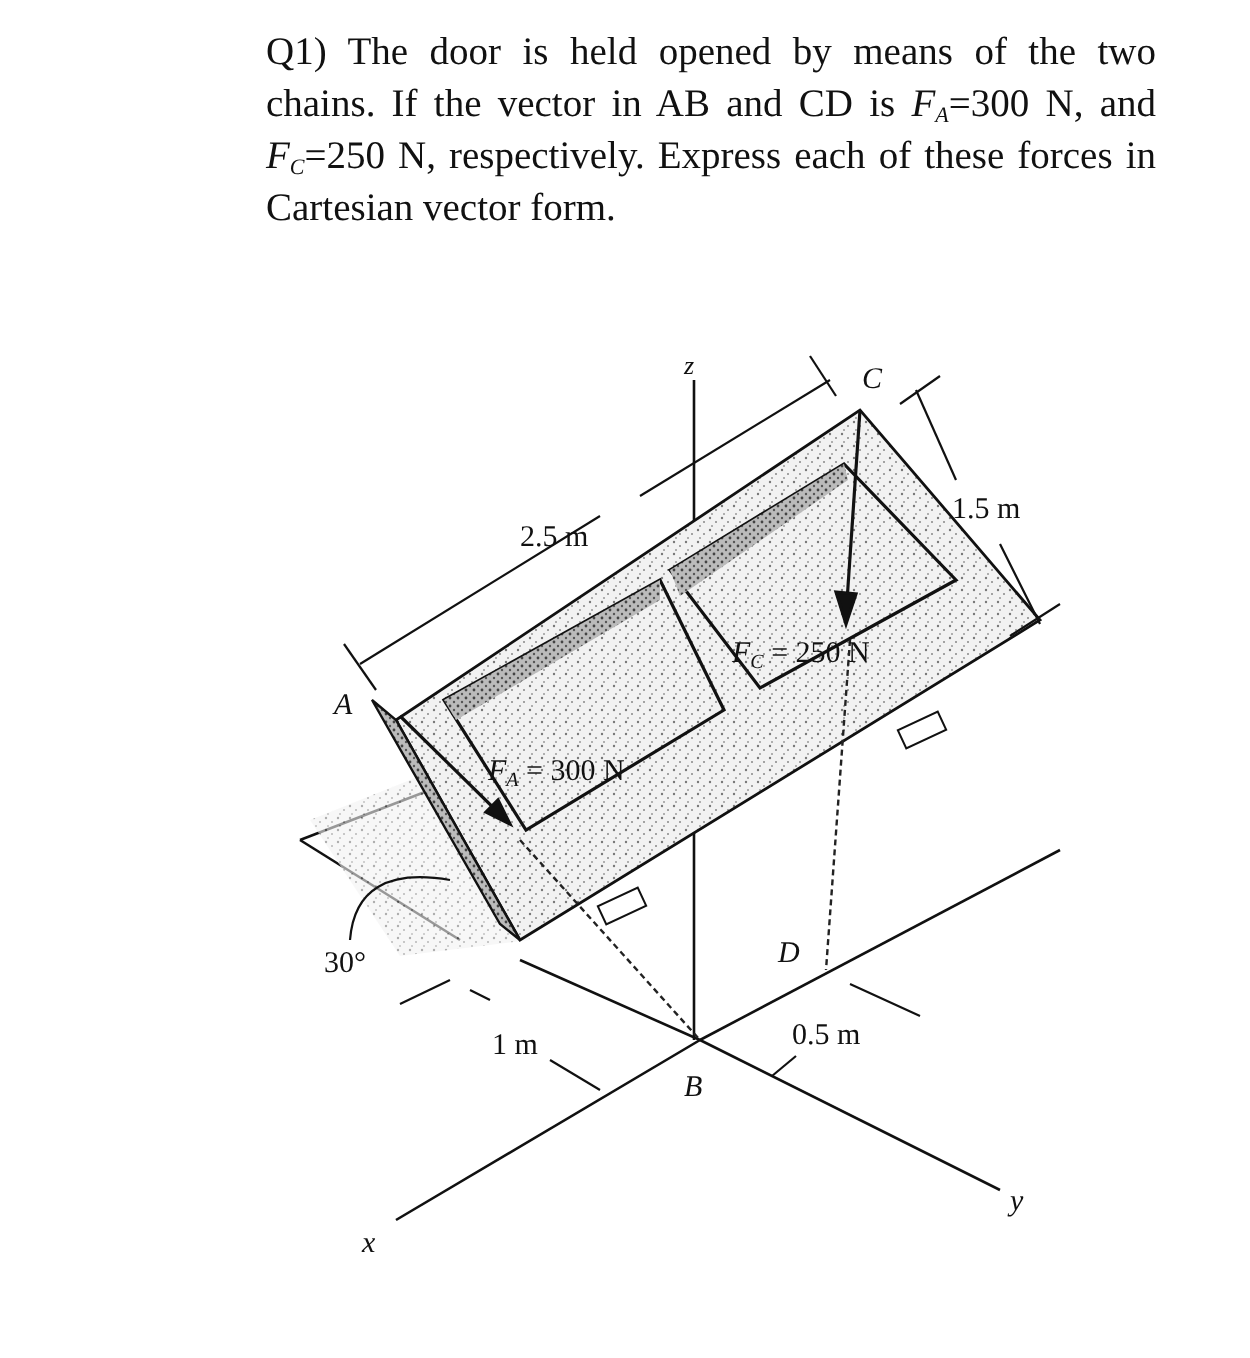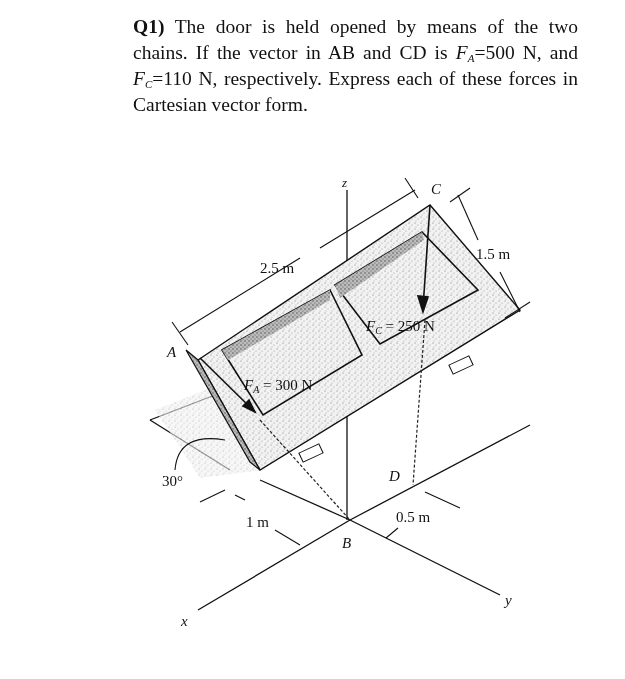--- a/index.html
+++ b/index.html
@@ -2,33 +2,33 @@
 <html><head>
   <meta charset="utf-8">
   <style>
     html, body { margin: 0; padding: 0; background: #ffffff; }
     body { width: 625px; height: 679px; position: relative; overflow: hidden; font-family: "Liberation Serif", serif; color: #111; }
     .question {
       position: absolute; left: 133px; top: 14px; width: 445px;
       font-size: 19.5px; line-height: 26px; text-align: justify;
       text-align-last: left;
     }
-    .question .qnum { font-weight: bold; }
+    .question .qnum { font-weight: normal; }
     .question i { font-style: italic; }
     .question sub { font-size: 11px; font-style: italic; vertical-align: -3px; line-height: 0; }
     svg.figure { position: absolute; left: 0; top: 0; }
     .lbl { font-family: "Liberation Serif", serif; fill: #111; }
     .it { font-style: italic; }
   </style>
 </head>
 <body>
 
 <div class="question">
-  <span class="qnum">Q1)</span><span> The door is held opened by means of the two chains. If the vector in AB and CD is </span><i>F</i><sub>A</sub><span>=500 N, and</span>
-  <i>F</i><sub>C</sub><span>=110 N, respectively. Express each of these forces in Cartesian vector form.</span>
+  <span class="qnum">Q1)</span><span> The door is held opened by means of the two chains. If the vector in AB and CD is </span><i>F</i><sub>A</sub><span>=300 N, and</span>
+  <i>F</i><sub>C</sub><span>=250 N, respectively. Express each of these forces in Cartesian vector form.</span>
 </div>
 
 <svg class="figure" width="625" height="679" viewBox="0 0 625 679">
   <defs>
     <pattern id="stipple" width="6" height="6" patternUnits="userSpaceOnUse">
       <rect width="6" height="6" fill="#f2f2f2"></rect>
       <circle cx="1" cy="1" r="0.6" fill="#777"></circle>
       <circle cx="4" cy="3" r="0.5" fill="#888"></circle>
       <circle cx="2" cy="5" r="0.5" fill="#999"></circle>
     </pattern>

